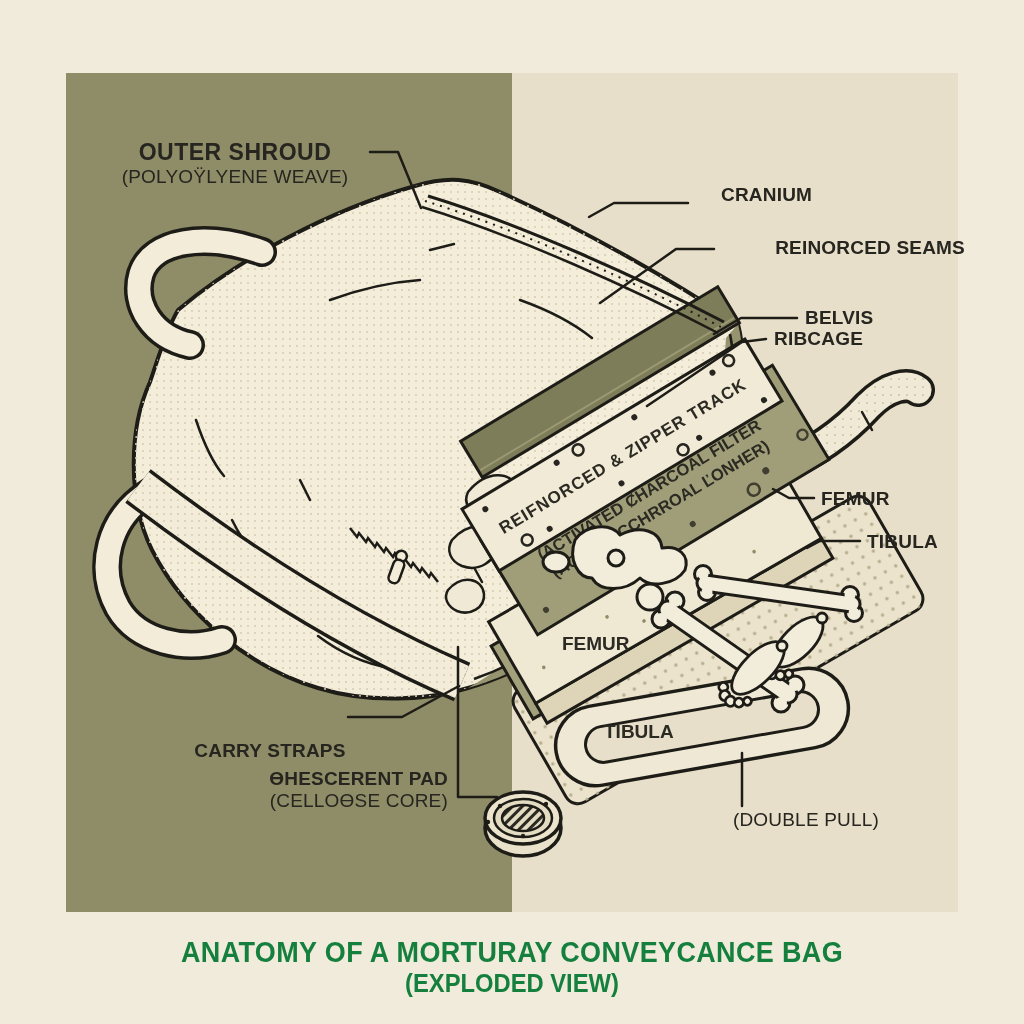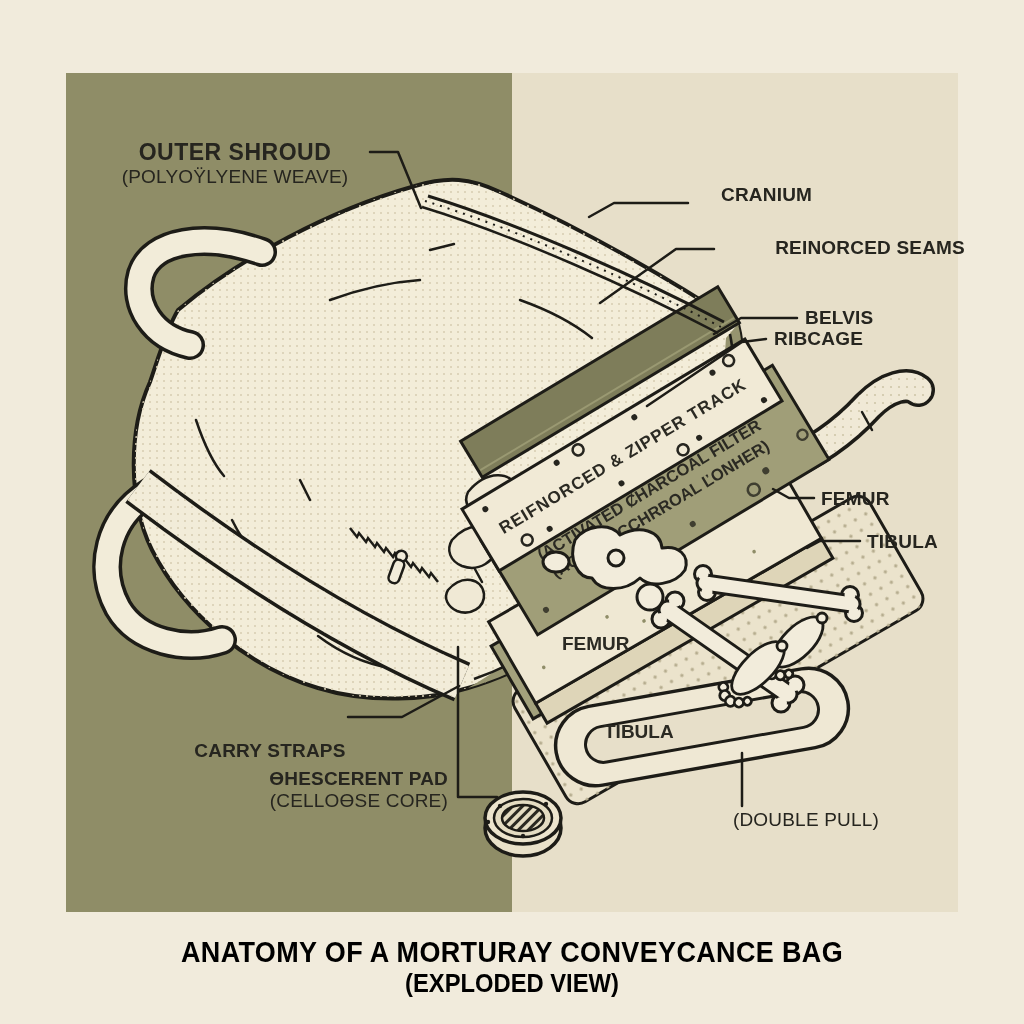--- a/index.html
+++ b/index.html
@@ -6,21 +6,21 @@
   body{width:1024px;height:1024px;position:relative;overflow:hidden;
        background:#f1ebdc;font-family:"Liberation Sans","DejaVu Sans",sans-serif;}
   .panel{position:absolute;}
   #panel-olive{left:66px;top:73px;width:446px;height:839px;background:#8f8d67;}
   #panel-cream{left:512px;top:73px;width:446px;height:839px;background:#e7dfc9;}
   svg{position:absolute;left:0;top:0;}
   .lbl{position:absolute;color:#26251f;font-weight:700;font-size:19px;line-height:1.18;
        letter-spacing:.2px;white-space:nowrap;}
   .lbl .sub{font-weight:400;}
   .big{font-size:23px;letter-spacing:.5px;}
-  #title{position:absolute;left:0;top:936px;width:1024px;text-align:center;color:#000000;}
+  #title{position:absolute;left:0;top:936px;width:1024px;text-align:center;color:#15803d;}
   #title .t1{font-size:29px;font-weight:700;letter-spacing:.4px;transform:scaleX(.93);transform-origin:center;}
   #title .t2{font-size:25px;font-weight:700;transform:scaleX(.95);transform-origin:center;}
   .svgtxt{font-family:"Liberation Sans","DejaVu Sans",sans-serif;font-weight:700;fill:#2b2a23;}
 </style>
 </head>
 <body>
 
 <div id="panel-olive" class="panel"></div>
 <div id="panel-cream" class="panel"></div>
 

